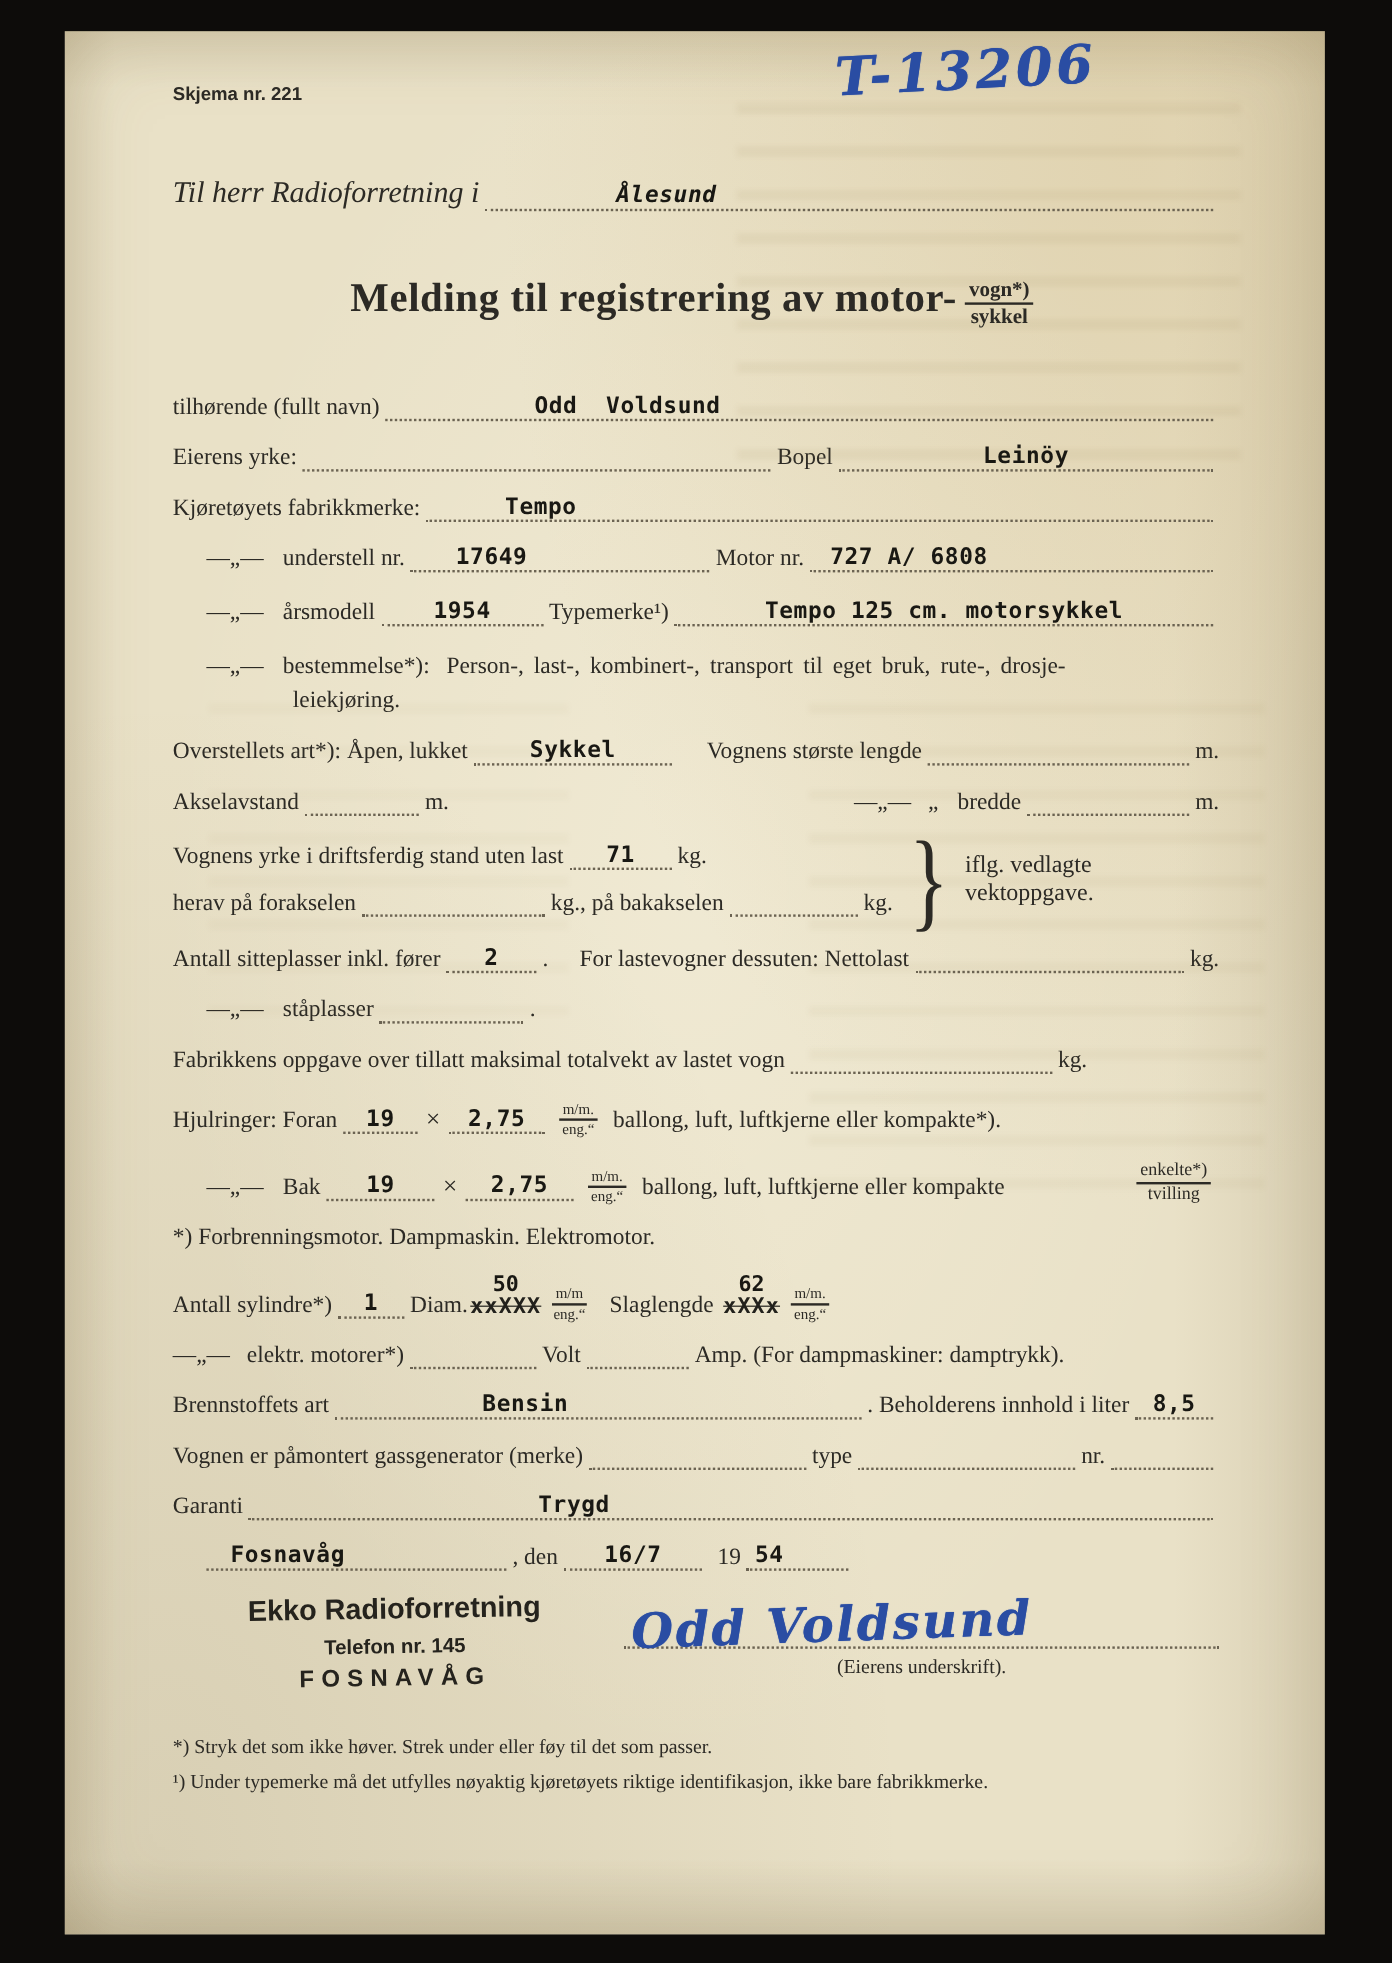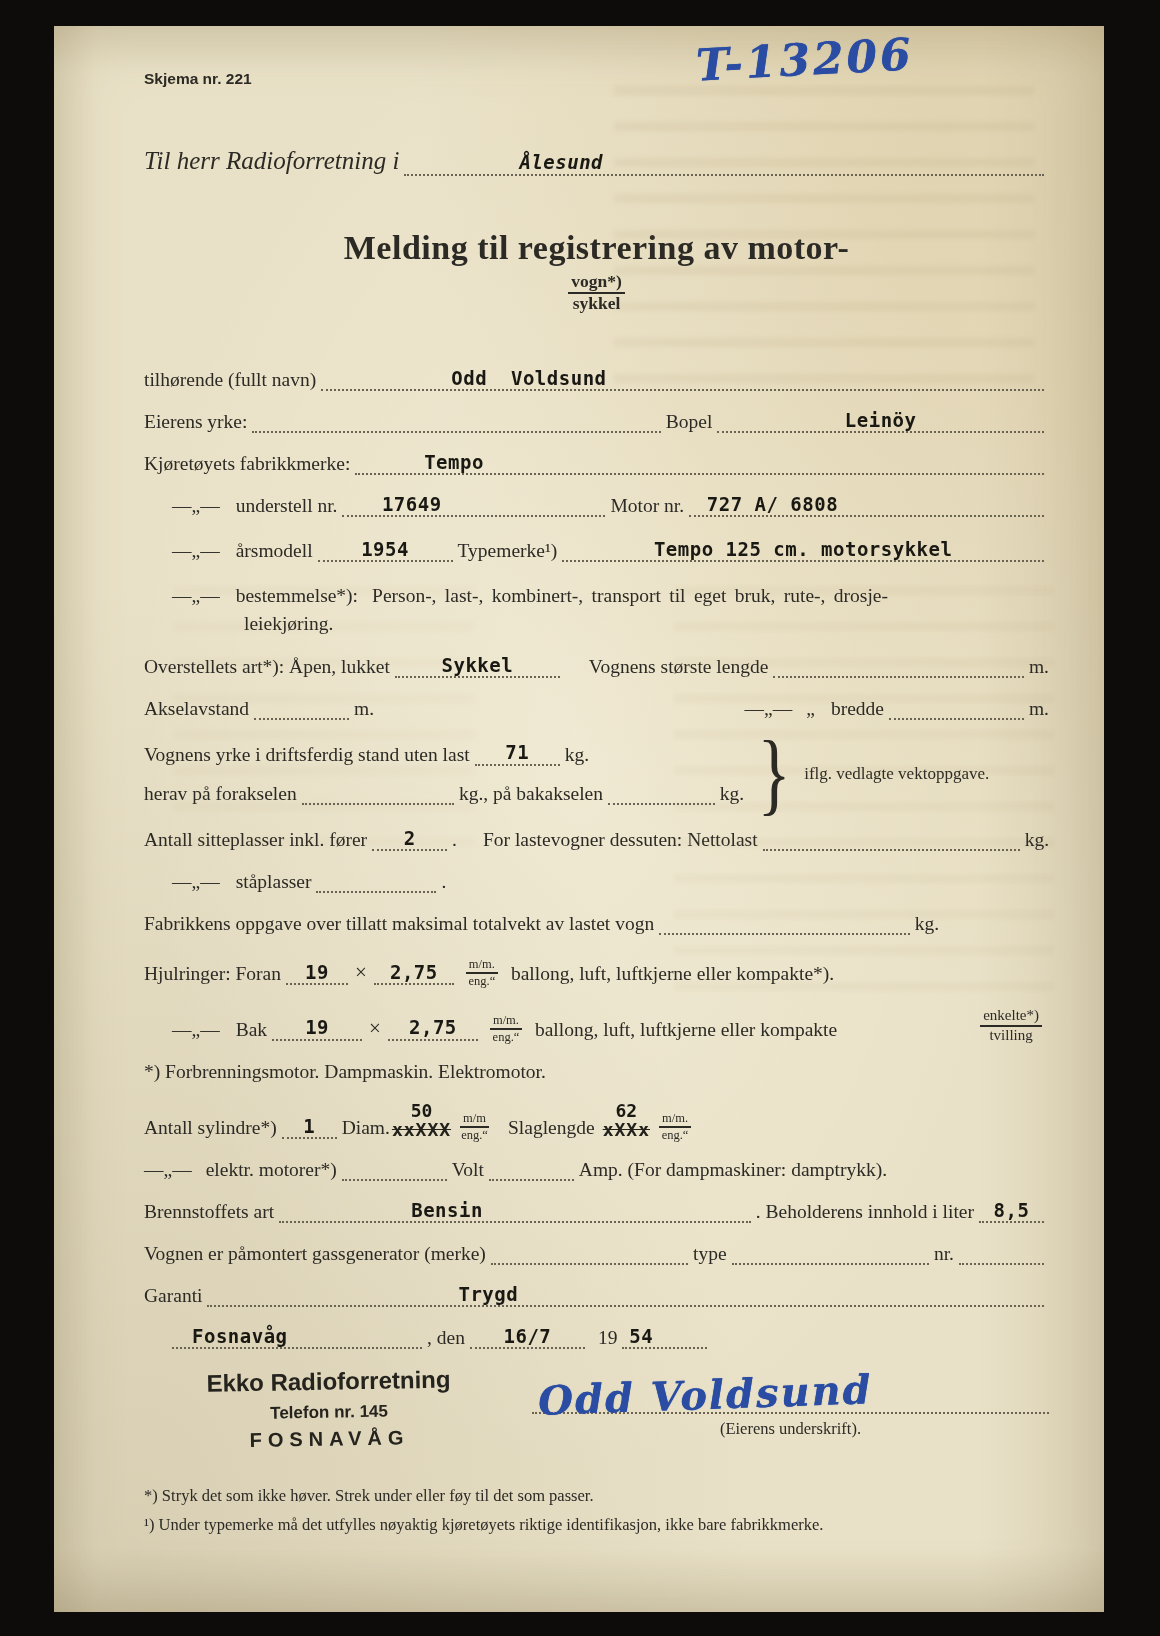--- a/index.html
+++ b/index.html
@@ -9,21 +9,21 @@
   .paper {
     position:absolute; left:54px; top:26px; width:1050px; height:1586px;
     background-color:#e9e1c7;
     background-image:
       radial-gradient(ellipse at 85% 6%, rgba(205,180,125,0.30), transparent 42%),
       radial-gradient(ellipse at 50% 45%, rgba(255,252,238,0.30), transparent 60%),
       radial-gradient(ellipse at 8% 96%, rgba(120,105,70,0.15), transparent 45%),
       linear-gradient(90deg, rgba(120,100,60,0.10), transparent 4%, transparent 88%, rgba(120,100,60,0.14)),
       linear-gradient(180deg, rgba(130,110,70,0.12), transparent 3%, transparent 96%, rgba(110,95,60,0.14));
     box-shadow: inset 0 0 70px rgba(120,100,55,0.22);
-    padding: 44px 55px 0 90px;
+    padding: 44px 88px 0 90px;
     color:#2c2a25;
     font-size:19.5px;
     line-height:1.18;
   }
   .ghost { position:absolute; pointer-events:none; filter:blur(2px); opacity:0.5;
     background: repeating-linear-gradient(180deg, rgba(150,128,78,0.16) 0 9px, transparent 9px 36px); }
   .g1 { left:560px; top:60px;  width:420px; height:300px; }
   .g2 { left:620px; top:560px; width:380px; height:420px; opacity:0.35; }
   .g3 { left:120px; top:560px; width:300px; height:260px; opacity:0.25; }
 
@@ -37,21 +37,21 @@
 
   .row { display:flex; align-items:flex-end; margin-bottom:19px; }
   .leader { flex:1 1 auto; border-bottom:2px dotted #6b6352; position:relative; height:3px; margin:0 5px; min-width:26px; }
   .typed { position:absolute; bottom:0px; font-family:"DejaVu Sans Mono", monospace; font-weight:bold;
            font-size:19px; color:#191813; white-space:pre; letter-spacing:0.5px; }
   .pc  { left:50%; transform:translateX(-50%); }
   .p5  { left:5%; }  .p8 { left:8%; }  .p10 { left:10%; }
   .p15 { left:15%; } .p18 { left:18%; } .p28 { left:28%; } .p30 { left:30%; }
 
   .addr { font-style:italic; font-size:25px; margin-bottom:52px; }
-  .title-row { display:flex; justify-content:center; align-items:center; margin-bottom:58px;flex-direction:column; }
+  .title-row { display:flex; justify-content:center; align-items:center; margin-bottom:58px; }
   .title { font-weight:bold; font-size:34px; letter-spacing:0.5px; }
   .frac { display:inline-flex; flex-direction:column; align-items:center; line-height:1.12; transform:translateY(3px); margin:0 7px; }
   .frac .top { border-bottom:2px solid #2c2a25; padding:0 3px 1px; }
   .title-frac { font-size:17.5px; font-weight:bold; transform:translateY(4px); }
   .unit-frac { font-size:12.5px; }
   .opt-frac { font-size:15px; }
 
   .ditto { margin:0 16px 0 28px; white-space:nowrap; }
   .ditto0 { margin:0 14px 0 0; white-space:nowrap; }
   .x-mark { font-size:21px; margin:0 2px; }
@@ -59,29 +59,29 @@
 
   .best { margin-bottom:20px; }
   .best-l1 { display:flex; align-items:flex-end; word-spacing:3.5px; }
   .best-l2 { margin-left:100px; margin-top:5px; }
 
   .vekt { display:flex; align-items:center; margin-bottom:20px; }
   .vekt-left { width:600px; }
   .vekt-left .row { margin-bottom:16px; }
   .vekt-left .row:last-child { margin-bottom:0; }
   .brace { font-size:92px; line-height:0.75; font-weight:400; transform:scaleX(0.75); margin:0 2px 0 8px; color:#2c2a25; }
-  .vekt-note { flex:1; font-size:17px; padding-left:6px; }
+  .vekt-note { flex:1; font-size:20px; padding-left:6px; }
 
   .totalvekt { padding-right:110px; }
 
   .strikestack { display:inline-flex; flex-direction:column; align-items:center; line-height:1.05; margin:0 2px; }
   .strikestack .over { font-family:"DejaVu Sans Mono", monospace; font-weight:bold; font-size:18px; color:#191813; }
   .strikestack .struck { font-family:"DejaVu Sans Mono", monospace; font-weight:bold; font-size:18px; color:#22211c; text-decoration:line-through; letter-spacing:1px; }
 
-  .stampsig { display:flex; margin-top:16px; margin-bottom:28px; align-items:flex-start;gap:12px; }
+  .stampsig { display:flex; margin-top:16px; margin-bottom:28px; align-items:flex-start; }
   .stamp { width:330px; text-align:center; color:#25231d; transform:rotate(-1deg); padding-left:40px; }
   .stamp-l1 { font-family:"Liberation Sans", sans-serif; font-weight:bold; font-size:24px; }
   .stamp-l2 { font-family:"Liberation Sans", sans-serif; font-weight:bold; font-size:17px; margin-top:7px; }
   .stamp-l3 { font-family:"Liberation Sans", sans-serif; font-weight:bold; font-size:20px; letter-spacing:6px; margin-top:5px; }
   .sigblock { flex:1; margin-left:46px; position:relative; }
   .signature { font-family:"DejaVu Serif", serif; font-style:italic; font-weight:bold; font-size:40px;
                color:#2a4da3; transform:rotate(-2deg); letter-spacing:2px; text-shadow:0 0 0.7px #2a4da3;
                margin-bottom:-10px; margin-left:6px; white-space:nowrap; }
   .sigline { border-bottom:2px dotted #6b6352; height:8px; }
   .sigcap { text-align:center; font-size:16.5px; margin-top:5px; }

